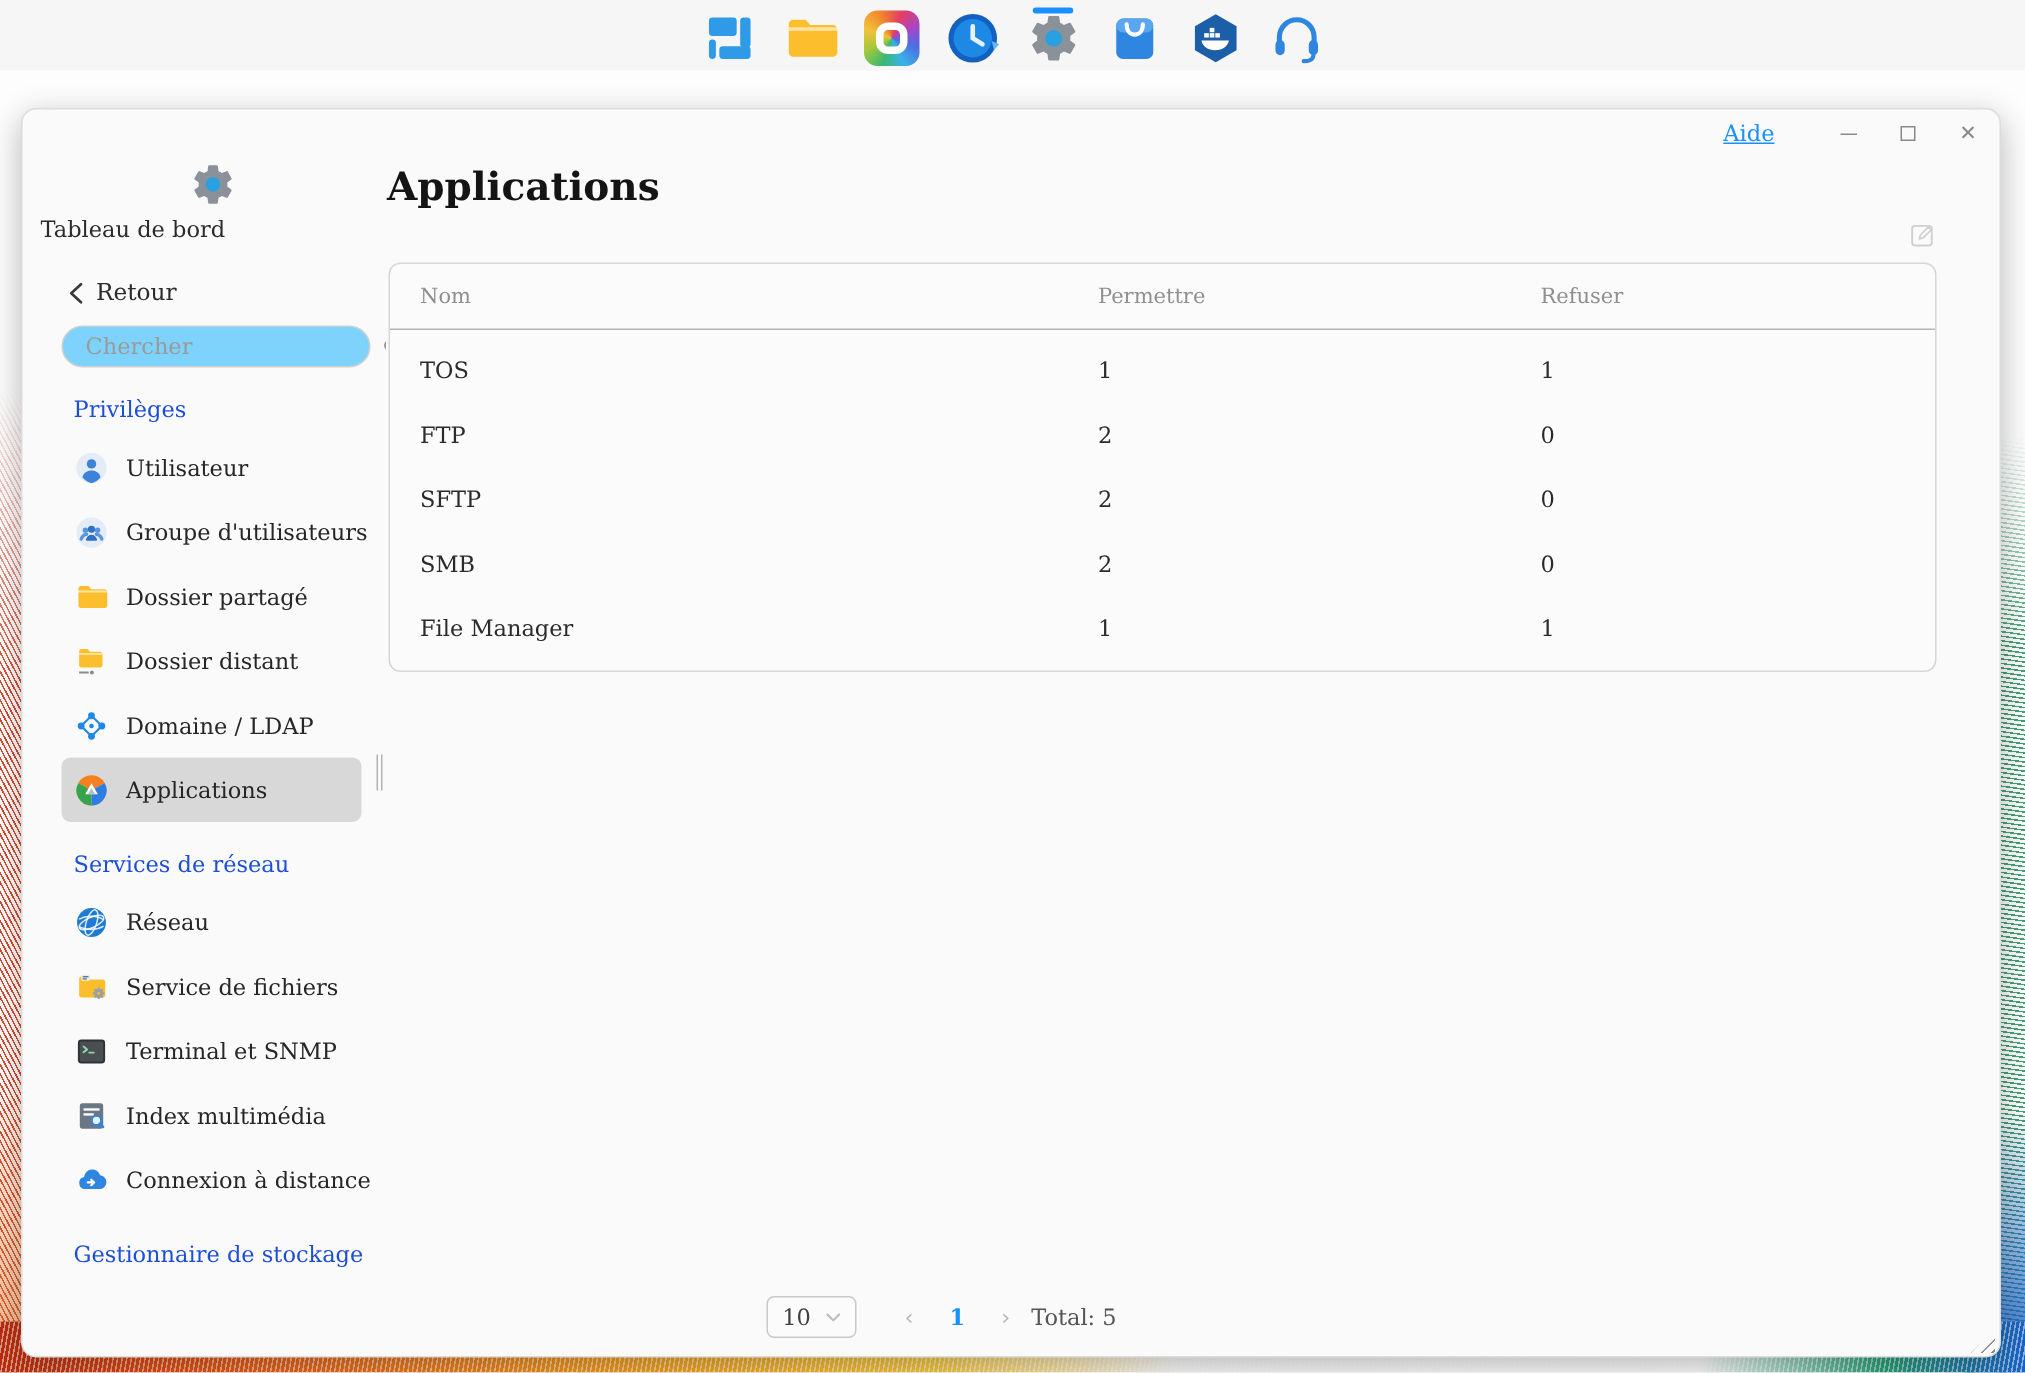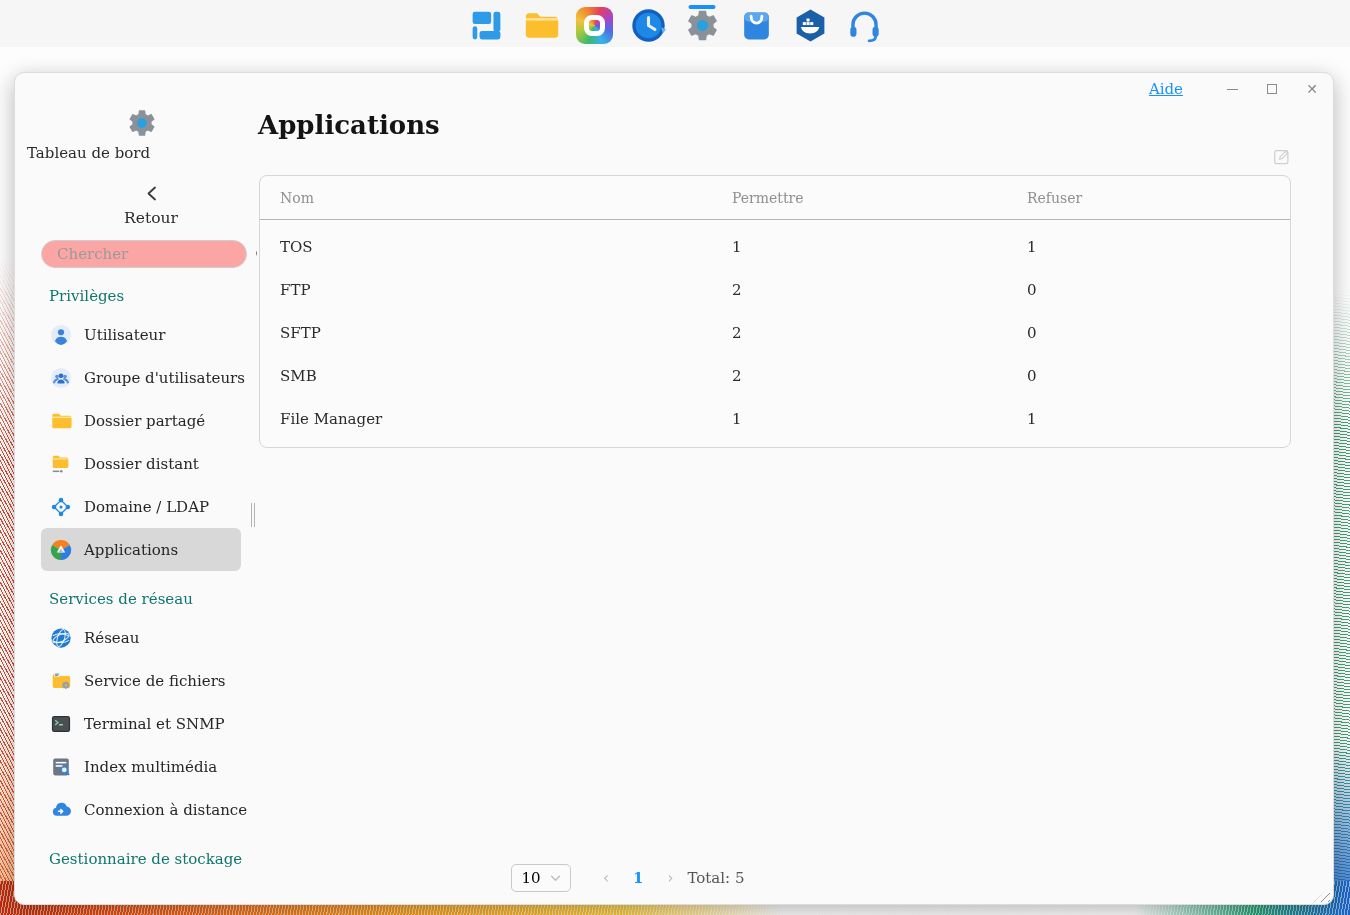--- a/index.html
+++ b/index.html
@@ -59,33 +59,33 @@
   .win-btn { width:14px; height:14px; display:flex; align-items:center; justify-content:center; cursor:pointer; color:#8a8a8a; }
   .glyph-min { width:11px; height:0; border-top:1.5px solid #8a8a8a; display:block; }
   .glyph-max { width:10px; height:10px; border:1.3px solid #8a8a8a; display:block; }
   .glyph-close { font-size:14px; line-height:1; color:#8a8a8a; font-family:"DejaVu Sans",sans-serif; }
 
   
   .sidebar { position:absolute; left:12px; top:30px; width:230px; bottom:4px; overflow:hidden; }
   .side-logo { display:flex; justify-content:center; margin-top:4px; }
   .side-logo svg { width:32px; height:32px; }
   .side-app-title { font-size:15px; color:#2b2b2b; margin-top:5px; }
-  .back-row { display:flex; align-items:center; gap:8px; margin:24px 0 0 18px; font-size:15.5px; color:#2b2b2b; cursor:pointer;flex-direction:column; }
+  .back-row { display:flex; align-items:center; gap:8px; margin:24px 0 0 18px; font-size:15.5px; color:#2b2b2b; cursor:pointer; }
   .back-row svg { width:11px; height:15px; }
   .search-box {
     margin:13px 0 0 14px; width:206px; height:28px; border:1px solid #cfcfcf; border-radius:14px;
-    background:#fca5a5; display:flex; align-items:center; padding:0 10px 0 13px;
+    background:#7dd3fc; display:flex; align-items:center; padding:0 10px 0 13px;
   }
   .search-box input {
     border:none; outline:none; background:transparent; flex:1; font-size:15px;
     font-family:"DejaVu Serif",serif; color:#444;
   }
   .search-box input::placeholder { color:#9a9a9a; }
   .search-box svg { width:17px; height:17px; flex:none; cursor:pointer; }
-  .side-section-label { margin:18px 8px 7px 22px; font-size:15px; color:#0f766e; line-height:20px; white-space:nowrap; }
+  .side-section-label { margin:18px 8px 7px 22px; font-size:15px; color:#1d4ed8; line-height:20px; white-space:nowrap; }
   .side-item {
     display:flex; align-items:center; gap:12px; height:43px; margin:0 16px 0 14px;
     padding-left:9px; border-radius:6px; cursor:pointer; white-space:nowrap;
   }
   .side-item.selected { background:#d8d8d8; }
   .side-item .ic { width:22px; height:22px; flex:none; display:flex; }
   .side-item .ic svg { width:22px; height:22px; }
   .side-item .lbl { font-size:15px; color:#262626; }
   .side-scroll-thumb {
     position:absolute; left:224px; top:400px; width:4px; height:24px;
@@ -107,21 +107,21 @@
   .t-head .t-cell { font-size:14px; color:#8f8f8f; }
   .t-body .t-row { height:43px; }
   .t-body { padding:5px 0 7px 0; }
   .t-body .t-cell { font-size:15px; color:#2b2b2b; }
 
   .pagination { position:absolute; left:253px; bottom:12px; height:28px; display:flex; align-items:center; }
   .page-size {
     width:60px; height:28px; border:1px solid #c9c9c9; border-radius:5px; background:#fbfbfb;
     display:flex; align-items:center; justify-content:center; gap:9px; cursor:pointer;
   }
-  .page-size .val { font-size:15px; color:#000000; }
+  .page-size .val { font-size:15px; color:#404040; }
   .page-size svg { width:11px; height:7px; }
   .pg-chevron { color:#b9b9b9; font-size:15px; cursor:pointer; font-family:"DejaVu Sans",sans-serif; }
   .pg-prev { margin-left:32px; }
   .pg-num { margin:0 24px; color:#1890ff; font-weight:bold; font-size:15px; cursor:pointer; }
   .pg-next { margin-right:14px; }
   .pg-total { font-size:15px; color:#555; }
 
   .resize-grip {
     position:absolute; right:3px; bottom:2px; width:16px; height:15px; cursor:nwse-resize;
     background:repeating-linear-gradient(135deg,#8f8f8f 0 1px,transparent 1px 5px);

